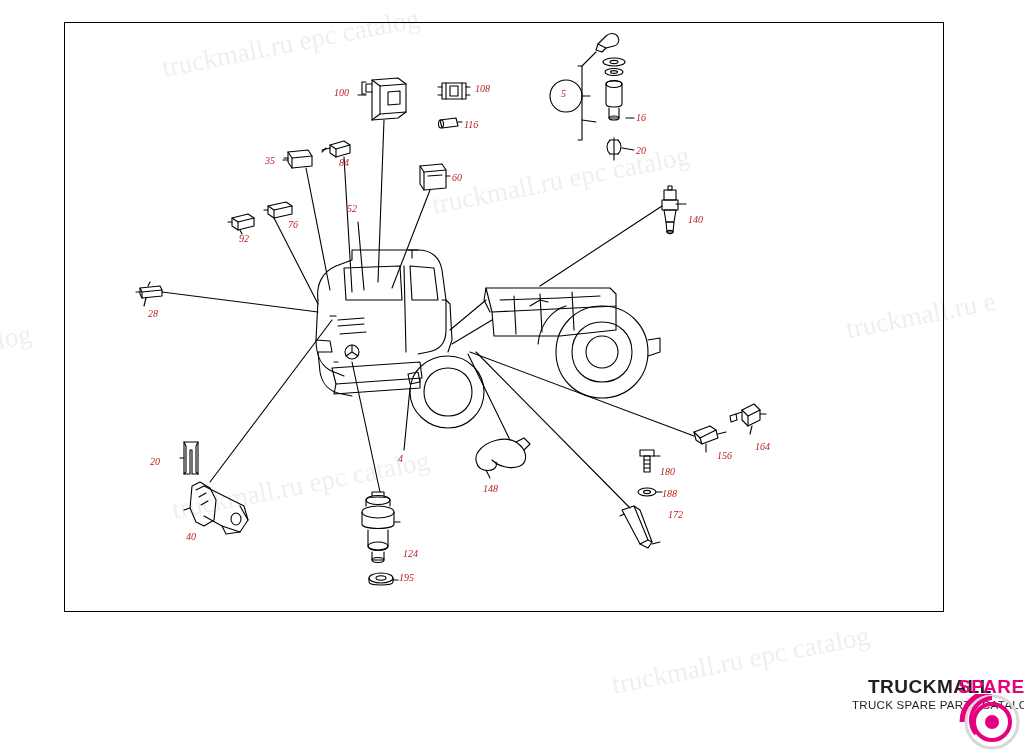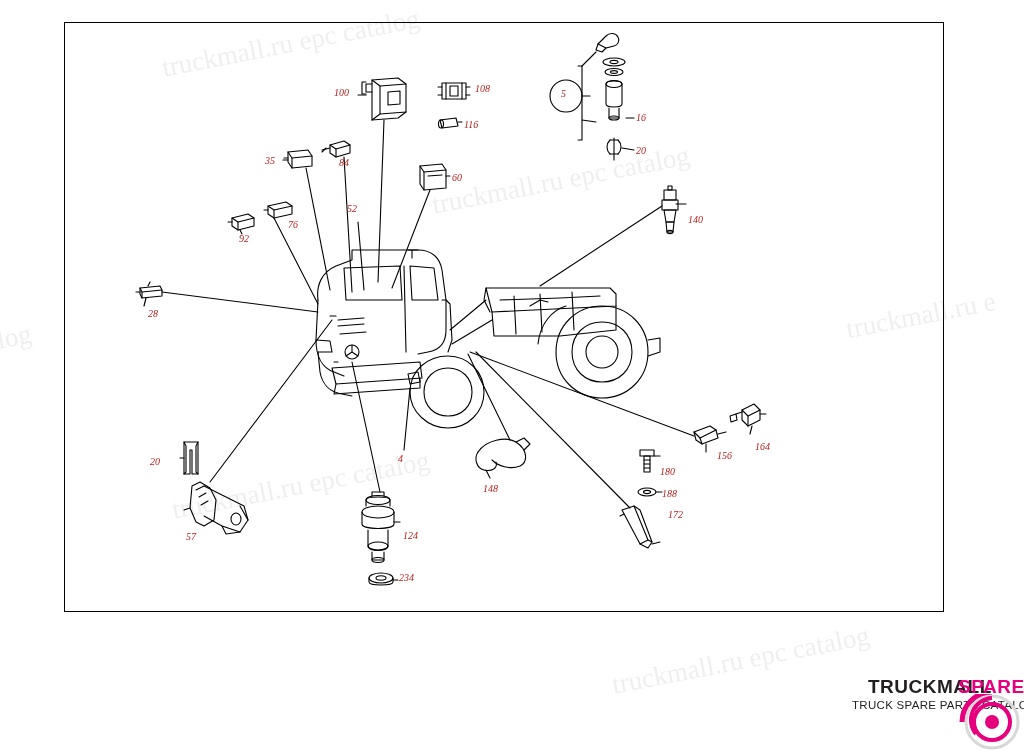--- a/index.html
+++ b/index.html
@@ -354,25 +354,25 @@
   <div class="lbl" style="left:288px; top:219px;">76</div>
   <div class="lbl" style="left:239px; top:233px;">92</div>
   <div class="lbl" style="left:688px; top:214px;">140</div>
   <div class="lbl" style="left:118px; top:308px;margin-left:30px;">28</div>
   <div class="lbl" style="left:755px; top:441px;">164</div>
   <div class="lbl" style="left:704px; top:450px;margin-left:13px;">156</div>
   <div class="lbl" style="left:660px; top:466px;">180</div>
   <div class="lbl" style="left:662px; top:488px;">188</div>
   <div class="lbl" style="left:668px; top:509px;">172</div>
   <div class="lbl" style="left:150px; top:456px;">20</div>
-  <div class="lbl" style="left:186px; top:531px;">57</div>
+  <div class="lbl" style="left:186px; top:531px;">40</div>
   <div class="lbl" style="left:398px; top:453px;">4</div>
   <div class="lbl" style="left:483px; top:483px;">148</div>
-  <div class="lbl" style="left:403px; top:530px;">124</div>
-  <div class="lbl" style="left:399px; top:572px;">234</div>
+  <div class="lbl" style="left:403px; top:548px;">124</div>
+  <div class="lbl" style="left:399px; top:572px;">195</div>
 
   <div id="brand">
     <div class="bt b1">TRUCKMALL</div>
     <div class="bt b2" style="left:106px;">SPARE</div>
     <div class="sub">TRUCK SPARE PARTS CATALOG</div>
     <svg width="168" height="64" style="position:absolute; left:80px; top:18px;" xmlns="http://www.w3.org/2000/svg">
       <g>
         <circle cx="60" cy="28" r="26" fill="none" stroke="#d8d8d8" stroke-width="3"></circle>
         <circle cx="60" cy="28" r="18" fill="none" stroke="#e6007e" stroke-width="4"></circle>
         <path d="M30 28 a30 30 0 0 1 30 -30" fill="none" stroke="#e6007e" stroke-width="5"></path>

